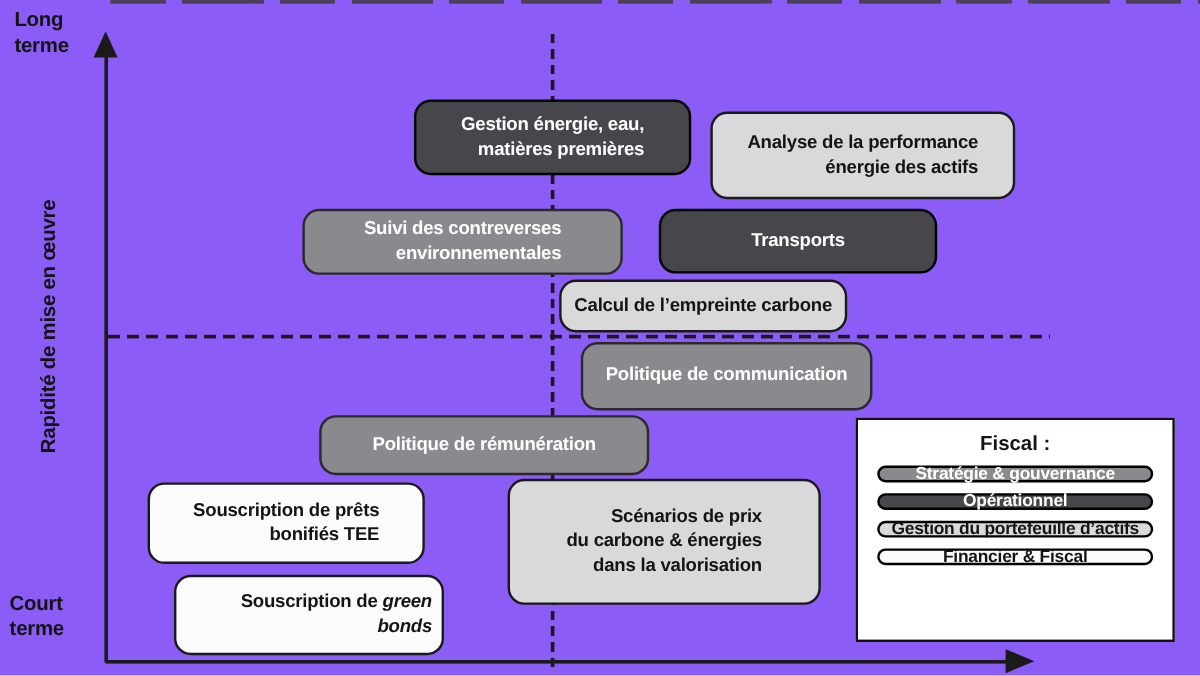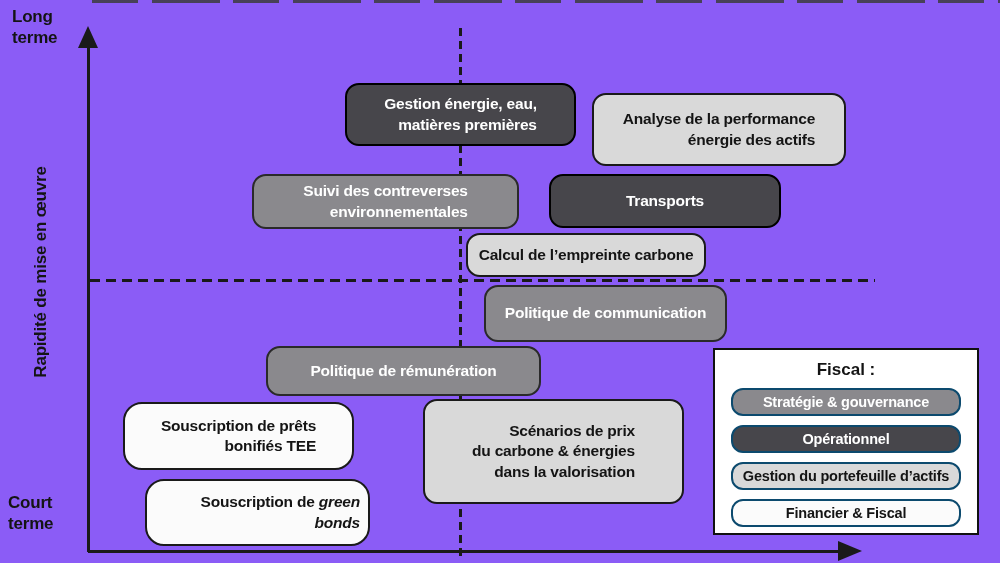--- a/index.html
+++ b/index.html
@@ -38,30 +38,30 @@
   
   .node{
     position:absolute;display:flex;align-items:center;justify-content:center;
     text-align:right;border:2.5px solid #111;border-radius:14px;
     font-weight:bold;font-size:15.5px;line-height:1.3;letter-spacing:-0.2px;
     white-space:pre-line;padding:2px 8px;box-sizing:border-box;
   }
   .dark{background:#47464b;color:#fff;border-color:#000;}
   .mid{background:#8a898d;color:#fff;border-color:#2a2a2a;}
   .light{background:#d9d9d9;color:#141414;border-color:#1a1a1a;}
-  .white{background:#fbfbfb;color:#141414;border-color:#1a1a1a;border-radius:19px;}
+  .white{background:#fbfbfb;color:#141414;border-color:#1a1a1a;}
   .node em{font-style:italic;font-weight:bold;}
   
   .legend{
     position:absolute;left:713px;top:348px;width:266px;height:187px;
     background:#fff;border:2.5px solid #111;box-sizing:border-box;padding:8px 14px 10px;
   }
   .legend-title{text-align:center;font-weight:bold;font-size:17px;margin:2px 0 8px;}
   .pill{
-    height:28px;border-radius:12px;border:2px solid #0c4a6e;margin:0 2px 9px;
+    height:14px;border-radius:12px;border:2px solid #000000;margin:0 2px 9px;
     display:flex;align-items:center;justify-content:center;
     font-weight:bold;font-size:14.5px;letter-spacing:-0.2px;box-sizing:border-box;
   }
 </style>
 </head>
 <body>
 
 <div class="canvas">
 
   <div class="top-artifact"></div>

